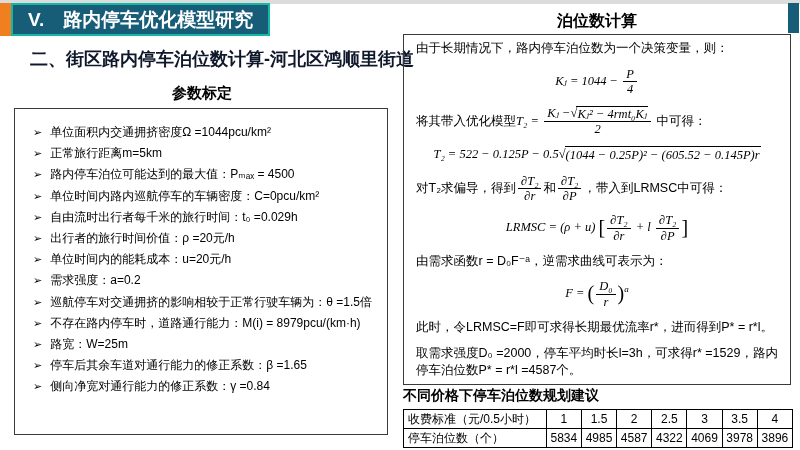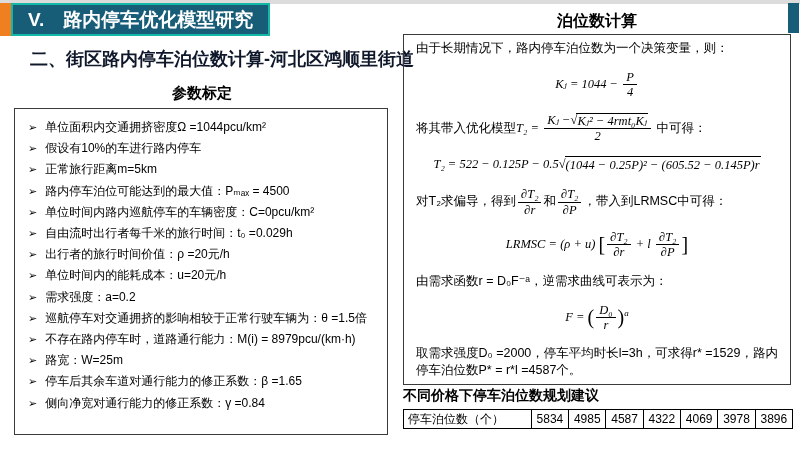--- a/index.html
+++ b/index.html
@@ -10,21 +10,21 @@
   .header .orange { width:11px; background:#F07F1F; }
   .header .bar { background:#175D78; border:2px solid #14b8a6; display:flex; align-items:center;
                  padding:0 15px; color:#ffffff; font-weight:bold; font-size:19px; white-space:nowrap; }
   .cornerbox { position:absolute; top:3px; right:1px; width:11px; height:30px; background:#175D78; }
   .subtitle { position:absolute; top:47px; left:30px; font-size:18px; font-weight:bold;
               color:#0f172a; white-space:nowrap; }
   .left-title { position:absolute; top:84px; left:14px; width:376px; text-align:center;
                 font-weight:bold; font-size:15px; }
   .left-box { position:absolute; top:108px; left:14px; width:374px; height:327px;
               border:1px solid #3a3a3a; box-sizing:border-box; padding:4px 6px; }
-  .params { list-style:none; margin:4px; padding:0; }
+  .params { list-style:none; margin:9px; padding:0; }
   .params li { display:flex; align-items:center; height:21.2px; font-size:12px; white-space:nowrap; }
   .params li::before { content:"➢"; font-size:11px; margin:0 8px 0 3px; flex:0 0 auto; }
   .right-title { position:absolute; top:11px; left:403px; width:388px; text-align:center;
                  font-weight:bold; font-size:16px; }
   .right-box { position:absolute; top:34px; left:403px; width:388px; height:351px;
                border:1px solid #3a3a3a; box-sizing:border-box; padding:5px 12px; font-size:12.5px;
                display:flex; flex-direction:column; justify-content:space-between; }
   .fline { line-height:1.35; }
   .center { text-align:center; }
   .math { font-family:"Liberation Serif","DejaVu Serif",serif; font-style:italic; }
@@ -55,21 +55,20 @@
     <div class="bar">V.　路内停车优化模型研究</div>
   </div>
   <div class="cornerbox"></div>
 
   <div class="subtitle">二、街区路内停车泊位数计算-河北区鸿顺里街道</div>
 
   <div class="left-title">参数标定</div>
   <div class="left-box">
     <ul class="params">
         <li>单位面积内交通拥挤密度Ω =1044pcu/km²</li>
-        <li>假设有10%的车进行路内停车</li>
         <li>正常旅行距离m=5km</li>
         <li>路内停车泊位可能达到的最大值：Pₘₐₓ = 4500</li>
         <li>单位时间内路内巡航停车的车辆密度：C=0pcu/km²</li>
         <li>自由流时出行者每千米的旅行时间：t₀ =0.029h</li>
         <li>出行者的旅行时间价值：ρ =20元/h</li>
         <li>单位时间内的能耗成本：u=20元/h</li>
         <li>需求强度：a=0.2</li>
         <li>巡航停车对交通拥挤的影响相较于正常行驶车辆为：θ =1.5倍</li>
         <li>不存在路内停车时，道路通行能力：M(i) = 8979pcu/(km·h)</li>
         <li>路宽：W=25m</li>
@@ -136,27 +135,38 @@
     <div class="fline">由需求函数r = D₀F⁻ᵃ，逆需求曲线可表示为：</div>
 
     <div class="fline center math">
       <span>F =</span>
       <span class="bigbr">(</span><span class="frac">
           <span class="num">D₀</span>
           <span class="den">r</span>
         </span><span class="bigbr">)</span><sup class="supa">a</sup>
     </div>
 
+    <div class="fline">此时，令LRMSC=F即可求得长期最优流率r*，进而得到P* = r*l。</div>
     <div class="fline">取需求强度D₀ =2000，停车平均时长l=3h，可求得r* =1529，路内停车泊位数P* = r*l =4587个。</div>
   </div>
 
   <div class="table-wrap">
     <div class="table-title">不同价格下停车泊位数规划建议</div>
     <table class="plan">
       <tbody>
+        <tr>
+          <td class="lbl">收费标准（元/0.5小时）</td>
+          <td class="val">1</td>
+          <td class="val">1.5</td>
+          <td class="val">2</td>
+          <td class="val">2.5</td>
+          <td class="val">3</td>
+          <td class="val">3.5</td>
+          <td class="val">4</td>
+        </tr>
         <tr>
           <td class="lbl">停车泊位数（个）</td>
           <td class="val">5834</td>
           <td class="val">4985</td>
           <td class="val">4587</td>
           <td class="val">4322</td>
           <td class="val">4069</td>
           <td class="val">3978</td>
           <td class="val">3896</td>
         </tr>

